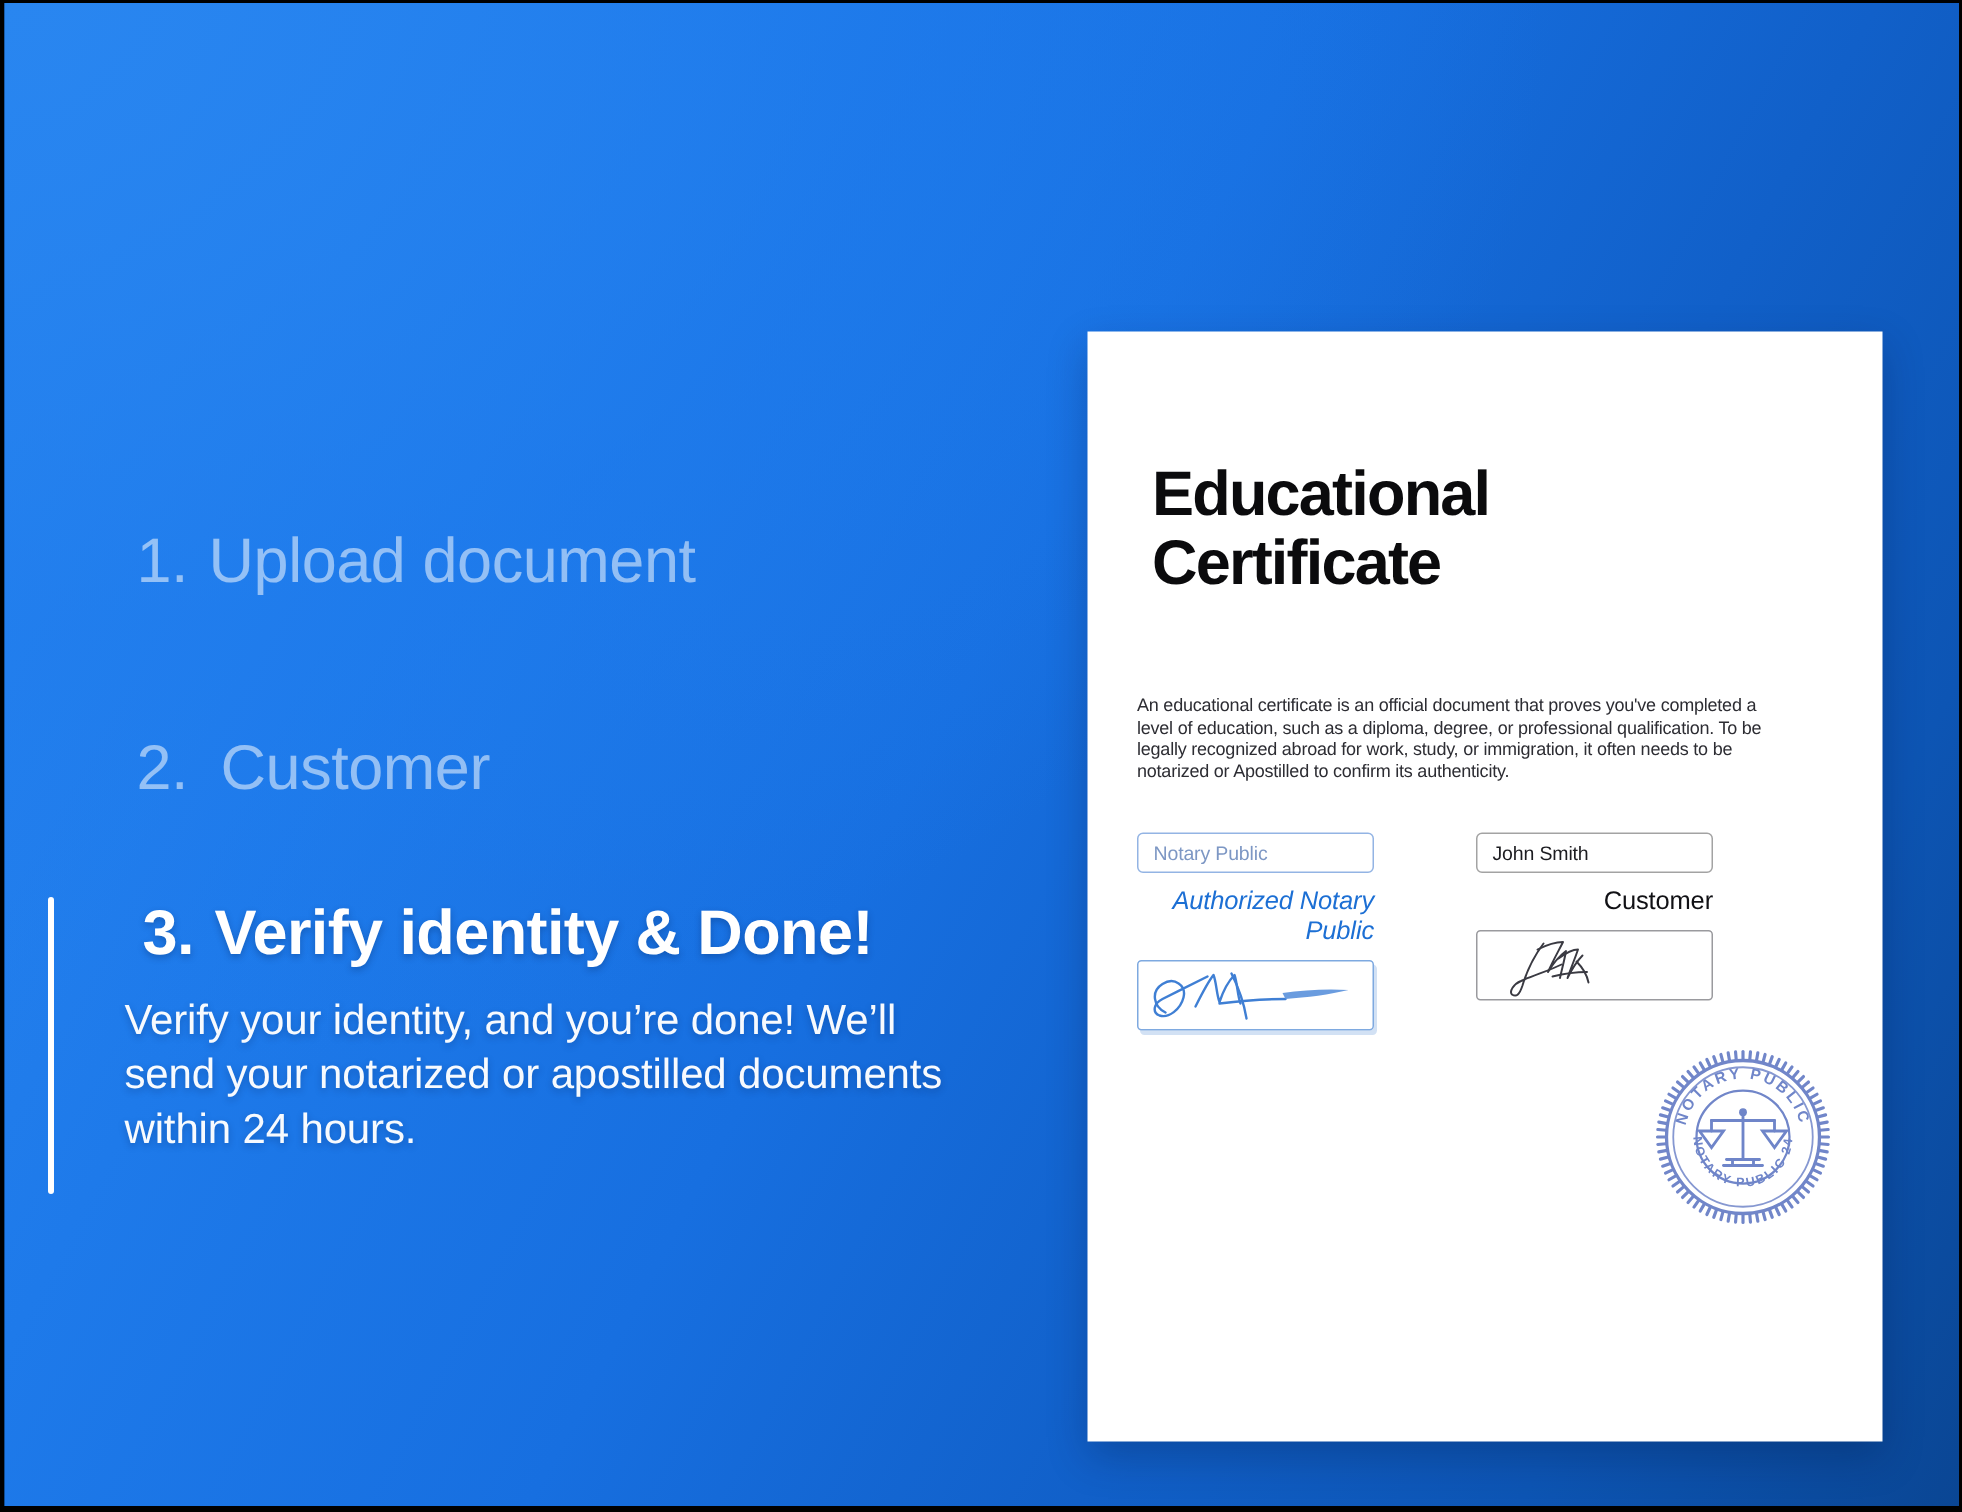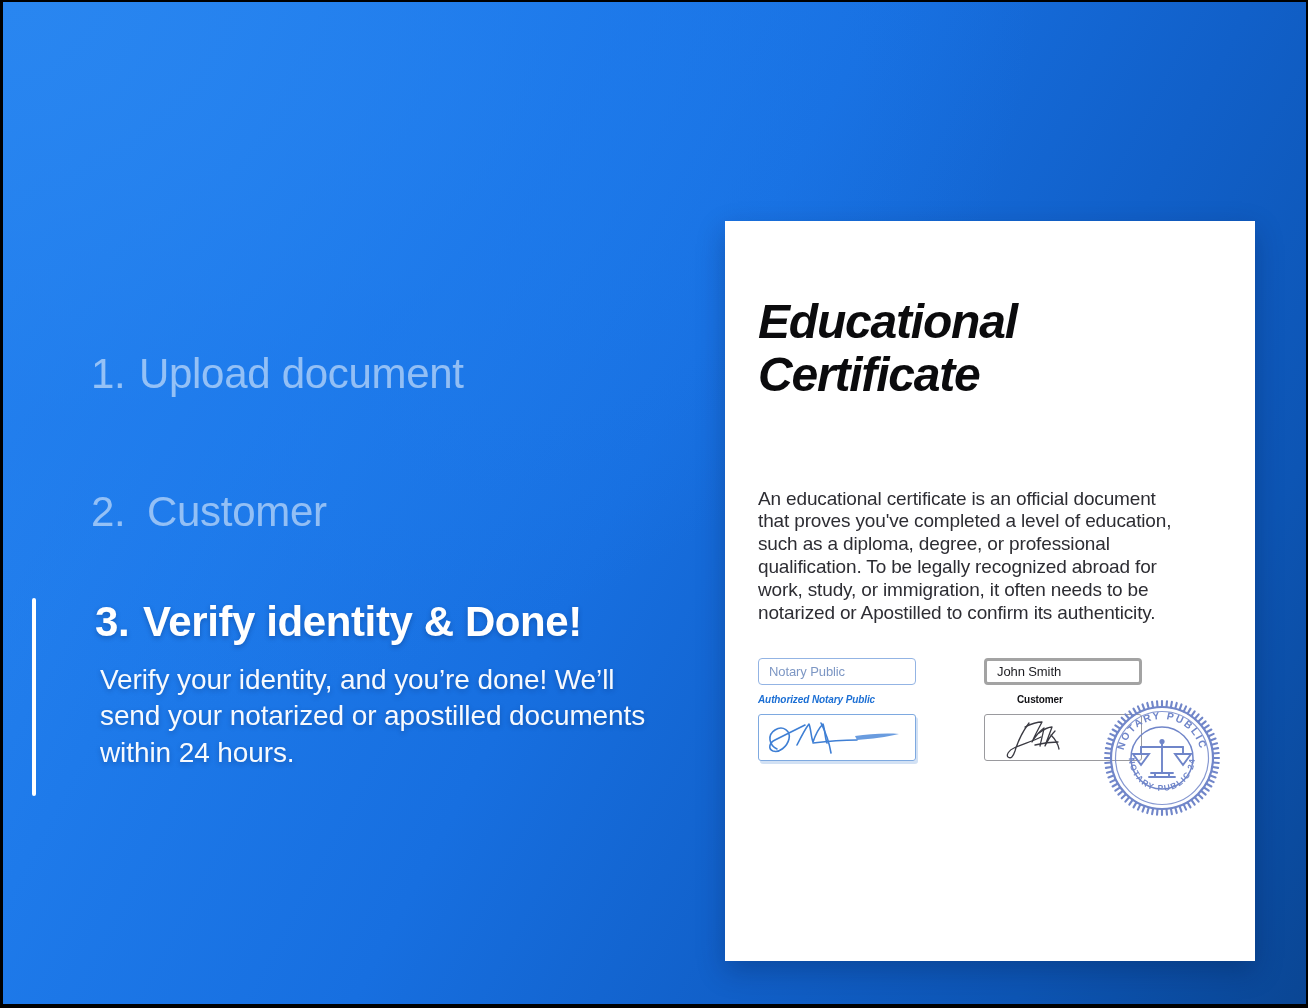--- a/index.html
+++ b/index.html
@@ -102,21 +102,20 @@
   #step3 .txt { white-space: nowrap; }
 
   #step3-desc {
     color: rgba(255,255,255,0.97);
     font-size: 28px;
     line-height: 1.30;
     font-weight: 400;
     letter-spacing: -0.1px;
     text-shadow: 0 2px 5px rgba(0,30,80,0.28);
     max-width: 560px;
-    margin-left: 17px;
   }
 
   
   #card {
     position: absolute;
     left: 722px;
     top: 219px;
     width: 530px;
     height: 740px;
     background: #ffffff;
@@ -124,33 +123,32 @@
   }
 
   #cert-inner {
     position: absolute;
     left: 33px;
     top: 75px;
     right: 32px;
   }
 
   #cert-title {
-    font-size: 48px;
+    font-size: 42px;
     line-height: 1.10;
     font-weight: 700;
     color: #0b0b0d;
     letter-spacing: -1.2px;
-    margin: 0;
+    margin: 10px;
     max-width: 300px;
-    font-style: italic;
   }
 
   #cert-body {
-    margin-top: 86px;
-    font-size: 19px;
+    margin-top: 65px;
+    font-size: 12px;
     line-height: 1.20;
     color: #2d2d33;
     letter-spacing: -0.15px;
     max-width: 432px;
   }
 
   
   #sig-grid {
     margin-top: 34px;
     display: flex;
@@ -166,29 +164,30 @@
     align-items: center;
     padding: 0 10px;
     font-size: 13px;
     letter-spacing: -0.1px;
   }
   .name-box.notary {
     border: 1px solid #93b4e4;
     color: #7d97c4;
   }
   .name-box.customer {
-    border: 3px solid #a3a3a3;
+    border: 1px solid #a3a3a3;
     color: #1c1c20;
   }
 
   .role-label {
     margin-top: 9px;
-    font-size: 10px;
-    font-weight: 700;
+    font-size: 17px;
+    font-weight: 400;
     letter-spacing: -0.1px;
+    text-align: right;
   }
   .role-label.notary { color: #1c6fd4; font-style: italic; }
   .role-label.customer { color: #111115; margin-left: 33px; }
 
   .sig-box {
     margin-top: 9px;
     box-sizing: border-box;
     height: 47px;
     border-radius: 3px;
     position: relative;

